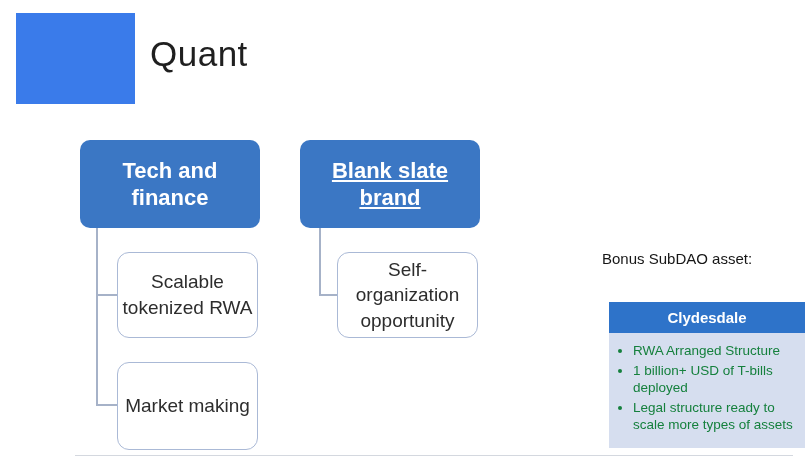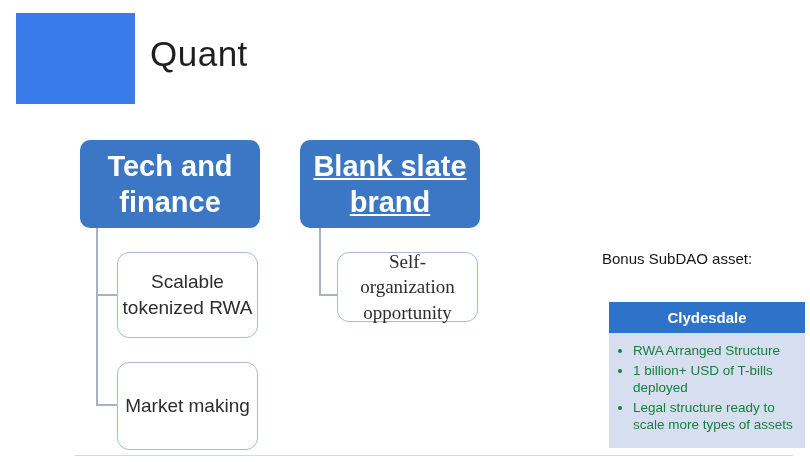--- a/index.html
+++ b/index.html
@@ -35,41 +35,41 @@
     align-items: center;
     justify-content: center;
     text-align: center;
     box-sizing: border-box;
   }
   .org-box.blue {
     width: 180px; height: 88px; top: 140px;
     background: var(--node-blue);
     border-radius: 10px;
     color: var(--node-text);
-    font-size: 29px;
+    font-size: 22px;
     font-weight: 600;
     line-height: 1.25;
     padding: 0 12px;
   }
   #box-tech  { left: 80px; }
   #box-blank { left: 300px; text-decoration: underline; }
 
   .org-box.white {
     width: 141px;
     background: #ffffff;
     border: 1.5px solid var(--node-border);
     border-radius: 12px;
     color: #2d2d2d;
     font-size: 19px;
     line-height: 1.35;
     padding: 0 4px;
   }
   #box-rwa    { left: 117px; top: 252px; height: 86px; }
   #box-market { left: 117px; top: 362px; height: 88px; }
-  #box-self   { left: 337px; top: 252px; height: 70px; font-family: Liberation Serif, serif; }
+  #box-self   { left: 337px; top: 252px; height: 86px; }
 
   .connector { position: absolute; background: var(--connector); }
   #conn-tech-v   { left: 96px;  top: 228px; width: 1.5px; height: 177px; }
   #conn-rwa-h    { left: 96px;  top: 294px; width: 21px;  height: 1.5px; }
   #conn-market-h { left: 96px;  top: 404px; width: 21px;  height: 1.5px; }
   #conn-blank-v  { left: 319px; top: 228px; width: 1.5px; height: 67px; }
   #conn-self-h   { left: 319px; top: 294px; width: 18px;  height: 1.5px; }
 
   .bonus-label {
     position: absolute;

